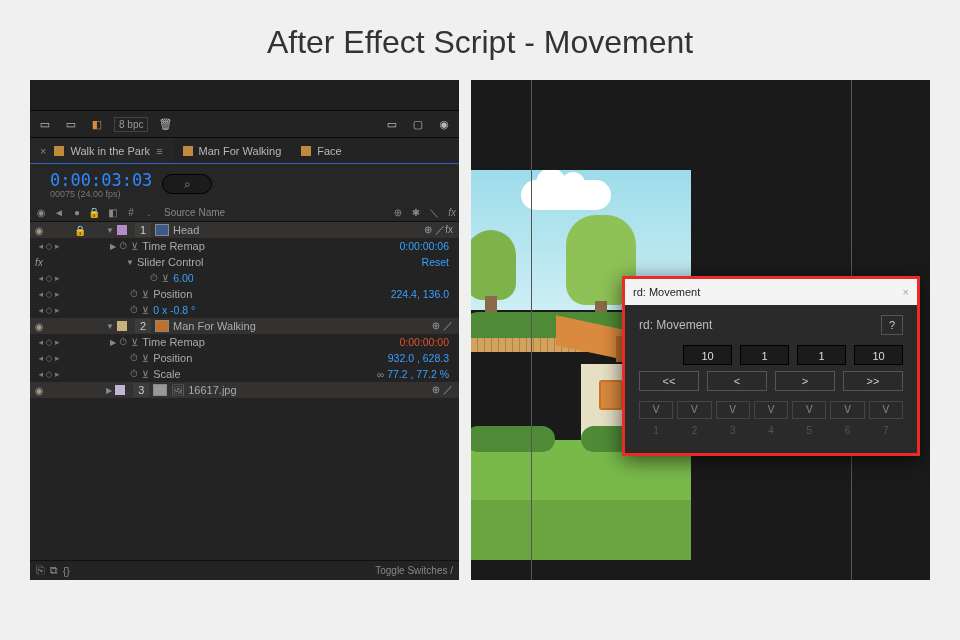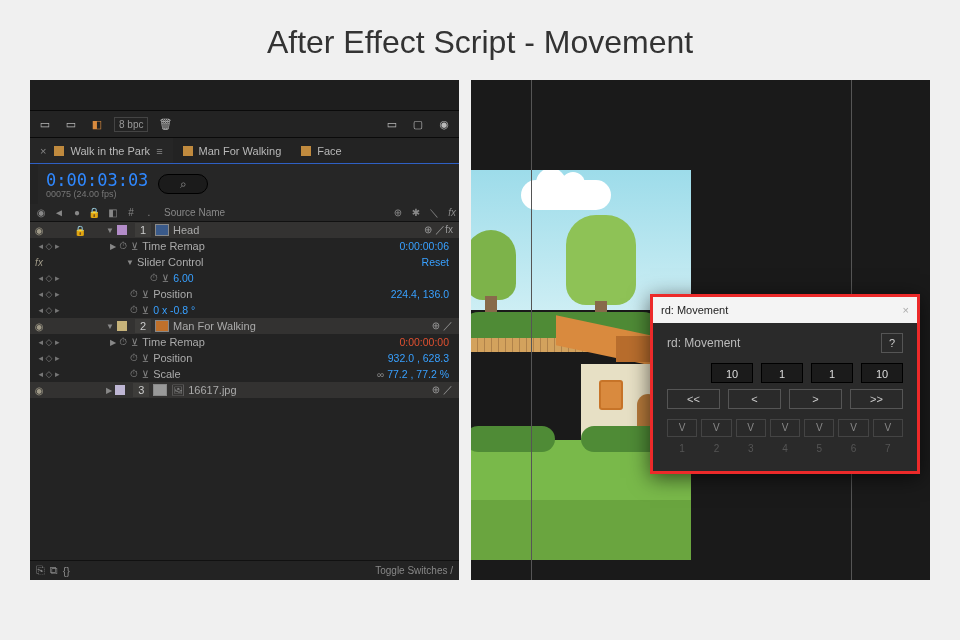--- a/index.html
+++ b/index.html
@@ -15,21 +15,21 @@
   .ae-top-pad { height: 30px; background: #1e1e1e; }
   .ae-toolbar { height: 28px; background: #232323; border-top: 1px solid #0a0a0a; border-bottom: 1px solid #0a0a0a; display: flex; align-items: center; padding: 0 6px; gap: 8px; }
   .tb-icon { width: 18px; height: 16px; display: flex; align-items: center; justify-content: center; }
   .bpc-box { font-size: 10px; border: 1px solid #444; padding: 1px 4px; color: #999; }
   .tb-spacer { flex: 1; }
   .ae-tabs { height: 26px; background: #232323; display: flex; align-items: center; border-bottom: 1px solid #2f60c4; }
   .ae-tab { padding: 0 10px; height: 100%; display: flex; align-items: center; gap: 6px; position: relative; }
   .ae-tab.active { background: #262626; }
   .tab-x { color: #888; margin-right: 2px; }
   .tab-icn { width: 10px; height: 10px; background: #c08a3e; }
-  .ae-time-row { height: 40px; display: flex; align-items: center; padding: 0 8px; gap: 10px; background: #262626; margin-left: 8px; }
+  .ae-time-row { height: 40px; display: flex; align-items: center; padding: 0 20px; gap: 10px; background: #262626; }
   .timecode { color: #2f88ff; font-size: 17px; font-weight: 500; font-family: "Consolas", monospace; }
   .time-sub { font-size: 9px; color: #777; display: block; margin-top: -1px; }
   .search-pill { flex: 0 0 50px; height: 20px; background: #1b1b1b; border: 1px solid #000; border-radius: 10px; display: flex; align-items: center; justify-content: center; color: #888; font-size: 12px; }
   .col-hdr { height: 18px; background: #262626; display: flex; align-items: center; padding-left: 4px; gap: 4px; color: #888; font-size: 10px; border-bottom: 1px solid #111; }
   .hdr-cell { width: 14px; text-align: center; }
   .rows { flex: 1; overflow: hidden; }
   .row { height: 16px; display: flex; align-items: center; padding-left: 2px; }
   .row .tog { width: 14px; text-align: center; color: #a09a88; font-size: 10px; }
   .row .indent { display: inline-block; }
   .keynav { width: 34px; color: #777; font-size: 9px; display: flex; justify-content: center; gap: 2px; }
@@ -74,21 +74,21 @@
   .grass2 { position: absolute; left: 0; top: 420px; width: 230px; height: 60px; background: #6aa53f; }
   .bushf { position: absolute; top: 346px; height: 26px; background: #4f8b36; border-radius: 14px; }
   .bushf.b1 { left: -6px; width: 90px; }
   .bushf.b2 { left: 110px; width: 110px; }
   .border-top { position:absolute; top:0; left:0; right:0; height:90px; background:#1a1a1a; }
   .border-bot { position:absolute; bottom:0; left:0; right:0; height:12px; background:#1a1a1a; }
   .vguide { position: absolute; top: 0; bottom: 0; width: 1px; background: #555; }
   .vguide.g1 { left: 60px; }
   .vguide.g2 { left: 380px; }
 
-  .movement-panel { position: absolute; right: 10px; top: 214px; width: 270px; background: #2a2a2a; border: 3px solid #ec2a2a; box-shadow: 0 4px 20px rgba(0,0,0,0.6); }
+  .movement-panel { position: absolute; right: 10px; top: 196px; width: 298px; background: #2a2a2a; border: 3px solid #ec2a2a; box-shadow: 0 4px 20px rgba(0,0,0,0.6); }
   .mv-title { height: 26px; background: #f4f4f4; color: #222; display: flex; align-items: center; padding: 0 8px; font-size: 11px; }
   .mv-title .x { margin-left: auto; color: #aaa; }
   .mv-body { padding: 10px 14px 12px; }
   .mv-head { display: flex; align-items: center; margin-bottom: 10px; color: #bbb; font-size: 12px; }
   .mv-help { width: 22px; height: 20px; border: 1px solid #555; color: #ccc; text-align: center; line-height: 18px; font-size: 11px; }
   .mv-inputs { display: flex; gap: 8px; margin-bottom: 6px; padding-left: 44px; }
   .mv-in { flex: 1; height: 20px; background: #1b1b1b; color: #ddd; text-align: center; line-height: 20px; font-size: 11px; border: 1px solid #000; }
   .mv-btns { display: flex; gap: 8px; margin-bottom: 10px; }
   .mv-btn { flex: 1; height: 20px; border: 1px solid #555; color: #ccc; text-align: center; line-height: 18px; font-size: 11px; }
   .mv-sect { text-align: center; color: #aaa; font-size: 11px; margin: 6px 0; position: relative; }

